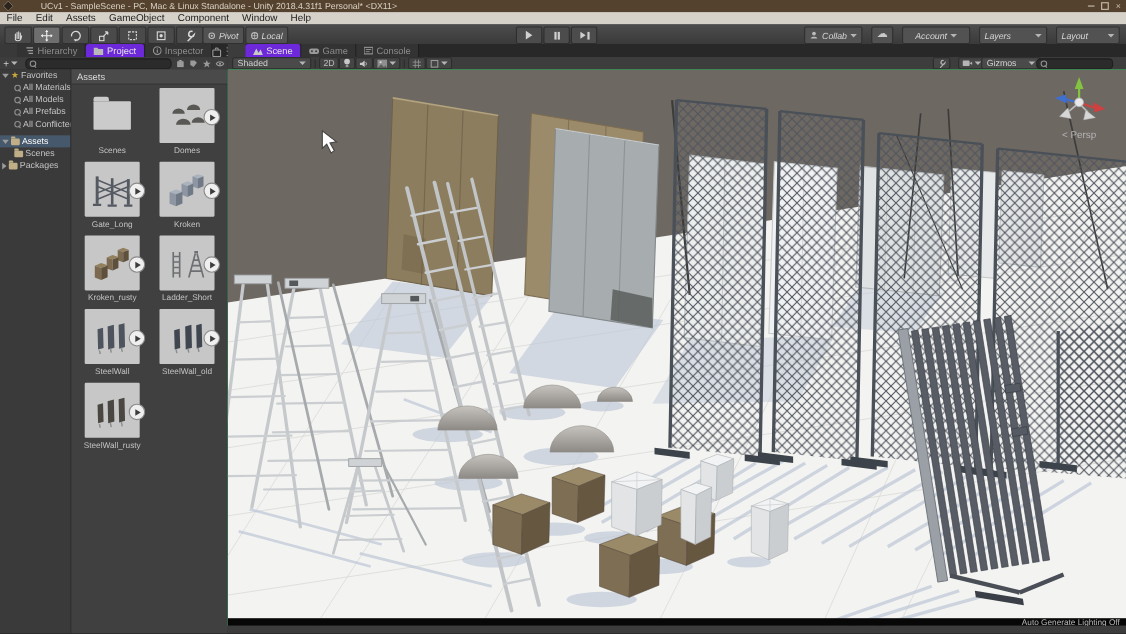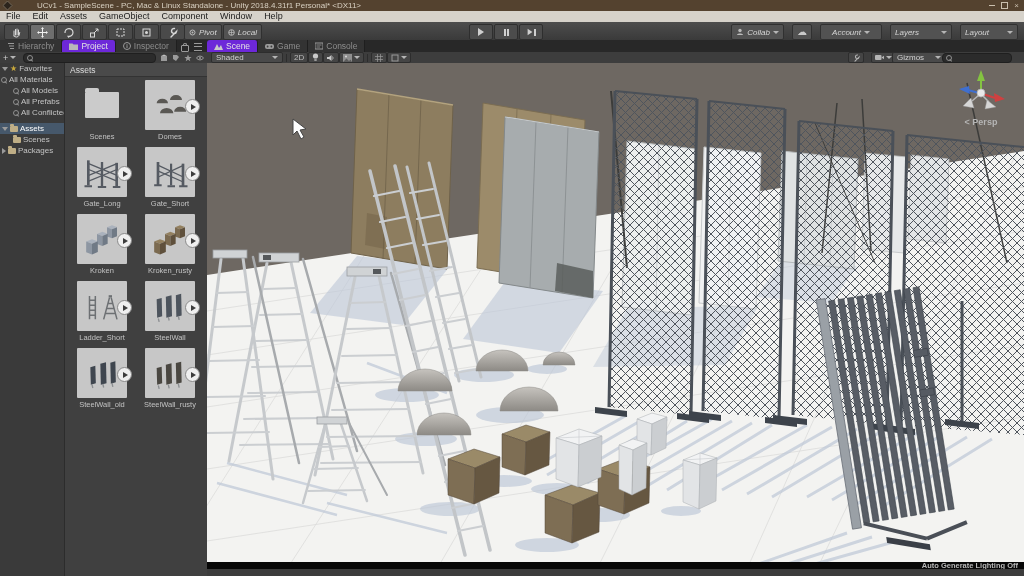--- a/index.html
+++ b/index.html
@@ -27,21 +27,21 @@
   .toolbtn svg{display:block;}
   .pill{height:14px;background:#525252;border:1px solid #303030;border-radius:2px;display:flex;align-items:center;
         font-size:8px;color:#d6d6d6;padding:0 4px;gap:3px;}
   .caret{width:0;height:0;border-left:3px solid transparent;border-right:3px solid transparent;border-top:3px solid #b5b5b5;}
   .playbtn{width:22px;height:14px;background:#4c4c4c;border:1px solid #2e2e2e;border-radius:2px;
            display:flex;align-items:center;justify-content:center;gap:1px;}
   .tri-play{width:0;height:0;border-top:4px solid transparent;border-bottom:4px solid transparent;border-left:6px solid #cfcfcf;}
   .bar-pause{width:2px;height:7px;background:#cfcfcf;}
   .cloudglyph{font-size:10px;color:#c9c9c9;line-height:10px;}
   
-  .tabrow{position:absolute;left:0;top:0;right:0;height:12px;background:#282828;display:flex;align-items:flex-end;}
+  .tabrow{position:absolute;left:16px;top:0;right:0;height:12px;background:#282828;display:flex;align-items:flex-end;}
   .tab{height:12px;display:flex;align-items:center;gap:3px;padding:0 7px;font-size:8.5px;color:#8d8d8d;
        border-right:1px solid #1f1f1f;background:#333;}
   .tab.active{background:#6d28d9;color:#e3e3e3;border-radius:3px 3px 0 0;}
   .tabicon{display:block;}
   .tabtools{margin-left:auto;display:flex;align-items:center;gap:5px;padding-right:5px;}
   .lockic{width:6px;height:5px;border:1px solid #9a9a9a;border-radius:1px;position:relative;margin-top:3px;}
   .lockic:before{content:"";position:absolute;left:1px;top:-3px;width:2px;height:2px;border:1px solid #9a9a9a;border-bottom:none;border-radius:2px 2px 0 0;}
   .menic{width:8px;height:6px;border-top:1px solid #9a9a9a;border-bottom:1px solid #9a9a9a;position:relative;}
   .menic:before{content:"";position:absolute;left:0;top:2px;width:8px;height:1px;background:#9a9a9a;}
   
@@ -97,21 +97,21 @@
   .t-wall{--m:#4d545d;}
   .t-wallold{--m:#3f464f;}
   .t-wallr{--m:#4a4741;}
   
   .sdd{height:9px;display:flex;align-items:center;gap:3px;background:#4a4a4a;border:1px solid #2d2d2d;border-radius:2px;
        padding:0 4px;color:#d2d2d2;font-size:8px;}
   .stog{height:9px;display:flex;align-items:center;background:#454545;border:1px solid #2d2d2d;border-radius:2px;
         padding:0 3px;color:#bdbdbd;font-size:8px;gap:2px;}
   .sep{width:1px;height:8px;background:#2c2c2c;margin:0 3px;}
   
-  #viewport{position:absolute;left:0;top:23px;width:817px;height:506px;overflow:hidden;background:#22c55e;font-weight:bold;}
+  #viewport{position:absolute;left:0;top:23px;width:817px;height:506px;overflow:hidden;background:#22c55e;}
   #lightbar{position:absolute;left:0;bottom:0;width:817px;height:7px;background:#070707;display:flex;align-items:center;
             justify-content:flex-end;padding-right:6px;font-size:7.5px;color:#b9b9b9;box-sizing:border-box;}
 </style>
 </head>
 <body>
 
 <div id="app">
 
   <div id="titlebar">
     <div id="unity-logo"></div>
@@ -282,21 +282,21 @@
           <circle cx="4" cy="4" r="1" fill="#9a9a9a"></circle>
         </svg>
     </div>
 
     <div id="tree">
       <div class="trow">
         <span class="tcaret down"></span>
         <span class="tic star">★</span>
         <span>Favorites</span>
       </div>
-      <div class="trow" style="padding-left:1px">
+      <div class="trow" style="padding-left:13px">
         <span class="tic mag"></span>
         <span>All Materials</span>
       </div>
       <div class="trow" style="padding-left:13px">
         <span class="tic mag"></span>
         <span>All Models</span>
       </div>
       <div class="trow" style="padding-left:13px">
         <span class="tic mag"></span>
         <span>All Prefabs</span>
@@ -356,35 +356,20 @@
                 <rect x="20" y="6.5" width="1.6" height="14" fill="var(--m)"></rect>
               <path d="M1.5,20.5 H6 M9.5,21 H14.5 M18.5,21 H23" stroke="var(--m)" stroke-width="1.2"></path>
             </svg>
             <span class="badge">
                 <span class="tri"></span>
               </span>
           </div>
           <div class="clabel">Gate_Long</div>
         </div>
 
-        <div class="cell">
-          <div class="thumb t-gate">
-            <svg width="40" height="40" viewBox="0 0 24 24">
-              <path d="M5,8 L20,15 M5,15 L20,8 M5,11.5 L20,18" stroke="var(--m)" stroke-width=".8"></path>
-              <rect x="4" y="6" width="1.6" height="14" fill="var(--m)"></rect>
-                <rect x="12" y="7" width="1.3" height="13" fill="var(--m)"></rect>
-                <rect x="19" y="7" width="1.6" height="13.5" fill="var(--m)"></rect>
-              <path d="M2.5,20 H7 M10.5,20.5 H15 M17.5,20.5 H22.5" stroke="var(--m)" stroke-width="1.2"></path>
-            </svg>
-            <span class="badge">
-                <span class="tri"></span>
-              </span>
-          </div>
-          <div class="clabel">Gate_Short</div>
-        </div>
 
         <div class="cell">
           <div class="thumb t-kro">
             <svg width="40" height="40" viewBox="0 0 24 24">
               <g>
                   <path d="M15,5 l3,-1.2 3,1 -3,1.3 Z" fill="var(--a)"></path>
                   <path d="M15,5 l3,1.1 0,5.5 -3,-1.1 Z" fill="var(--b)"></path>
                   <path d="M18,6.1 l3,-1.1 0,5.4 -3,1.2 Z" fill="var(--c)"></path>
                 </g>
               <g>

